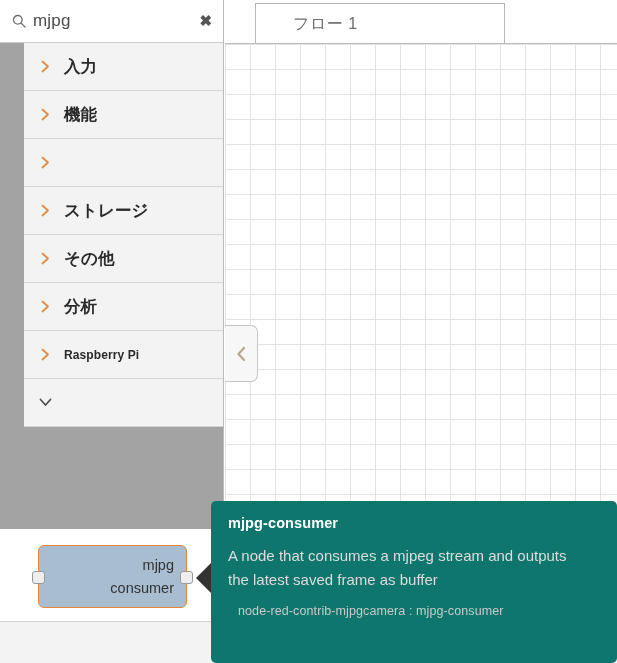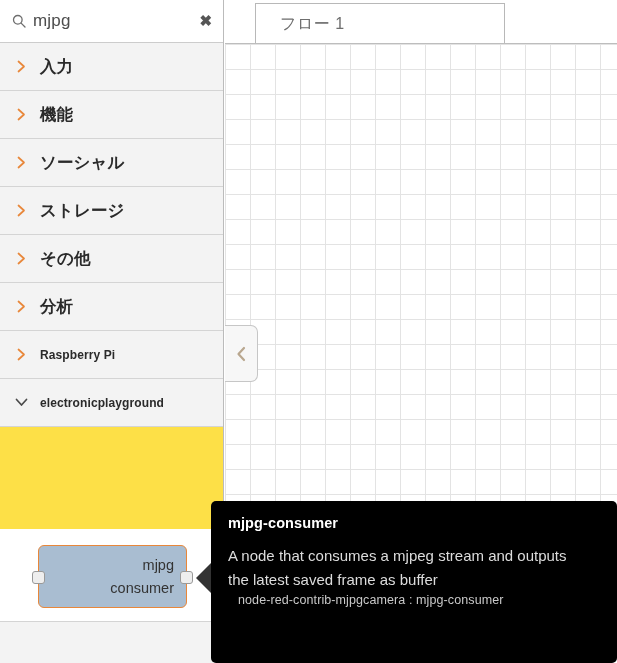--- a/index.html
+++ b/index.html
@@ -14,21 +14,21 @@
     background: #ffffff;
     position: relative;
   }
 
   
   #palette {
     position: absolute;
     left: 0; top: 0;
     width: 224px;
     height: 663px;
-    background: #fde047;
+    background: #a3a3a3;
     border-right: 1px solid #bbbbbb;
     box-sizing: border-box;
     overflow: hidden;
   }
 
   #palette-search {
     position: absolute;
     left: 0; top: 0;
     width: 224px;
     height: 43px;
@@ -63,20 +63,21 @@
     cursor: pointer;
     padding: 0 2px;
     line-height: 14px;
   }
 
   
   .cat-list {
     position: absolute;
     left: 0; top: 43px;
     width: 224px;
+    padding-left: 24px;
   }
   .cat-row {
     position: relative;
     height: 48px;
     border-bottom: 1px solid #d4d4d4;
     background: #f3f3f3;
     display: flex;
     align-items: center;
     padding-left: 14px;
     box-sizing: border-box;
@@ -178,21 +179,21 @@
     left: 30px;
     top: 3px;
     width: 250px;
     height: 41px;
     background: #ffffff;
     border: 1px solid #b8b8b8;
     border-bottom: none;
     box-sizing: border-box;
     display: flex;
     align-items: center;
-    padding-left: 24px;
+    padding-left: 37px;
     cursor: pointer;
   }
   #flow-tab .tab-label {
     font-size: 16px;
     color: #6e6e6e;
     letter-spacing: .5px;
   }
 
   #canvas {
     position: absolute;
@@ -229,21 +230,21 @@
   }
   #canvas-handle svg { display:block; }
 
   
   #tooltip {
     position: absolute;
     left: 211px;
     top: 501px;
     width: 406px;
     height: 162px;
-    background: #000000;
+    background: #0f766e;
     border-radius: 5px;
     box-sizing: border-box;
     padding: 14px 5px 0 17px;
     color: #e8e8e8;
     overflow: hidden;
   }
   #tooltip-arrow {
     position: absolute;
     left: 196px;
     top: 562px;
@@ -256,21 +257,21 @@
     font-size: 14.5px;
     font-weight: bold;
     color: #ffffff;
     margin-bottom: 13px;
     letter-spacing: .1px;
   }
   #tt-desc {
     font-size: 15px;
     line-height: 24px;
     color: #dcdcdc;
-    margin-bottom: 1px;
+    margin-bottom: 12px;
     width: 345px;
   }
   #tt-module {
     font-size: 12.5px;
     color: #c9c9c9;
     letter-spacing: .1px;
     margin-left: 10px;
   }
 </style>
 </head>
@@ -309,21 +310,20 @@
       </span>
       <span class="cat-label">機能</span>
     </div>
 
     <div class="cat-row jp">
       <span class="chev">
         <svg width="9" height="13" viewBox="0 0 9 13">
             <polyline points="1.5,1.5 7,6.5 1.5,11.5" fill="none" stroke="#e8873a" stroke-width="1.7" stroke-linecap="round" stroke-linejoin="round"></polyline>
           </svg>
       </span>
-      <span class="cat-label">ソーシャル</span>
     </div>
 
     <div class="cat-row jp">
       <span class="chev">
         <svg width="9" height="13" viewBox="0 0 9 13">
             <polyline points="1.5,1.5 7,6.5 1.5,11.5" fill="none" stroke="#e8873a" stroke-width="1.7" stroke-linecap="round" stroke-linejoin="round"></polyline>
           </svg>
       </span>
       <span class="cat-label">ストレージ</span>
     </div>
@@ -355,21 +355,20 @@
       <span class="cat-label">Raspberry Pi</span>
     </div>
 
 
     <div class="cat-row">
       <span class="chev">
         <svg width="13" height="9" viewBox="0 0 13 9">
             <polyline points="1.5,1.5 6.5,7 11.5,1.5" fill="none" stroke="#4a4a4a" stroke-width="1.7" stroke-linecap="round" stroke-linejoin="round"></polyline>
           </svg>
       </span>
-      <span class="cat-label">electronicplayground</span>
     </div>
 
   </div>
 
   <div id="node-tray">
     <div id="palette-node">
       <span class="port in"></span>
       <span class="port out"></span>
       <div class="node-label">
         <div>mjpg</div>

